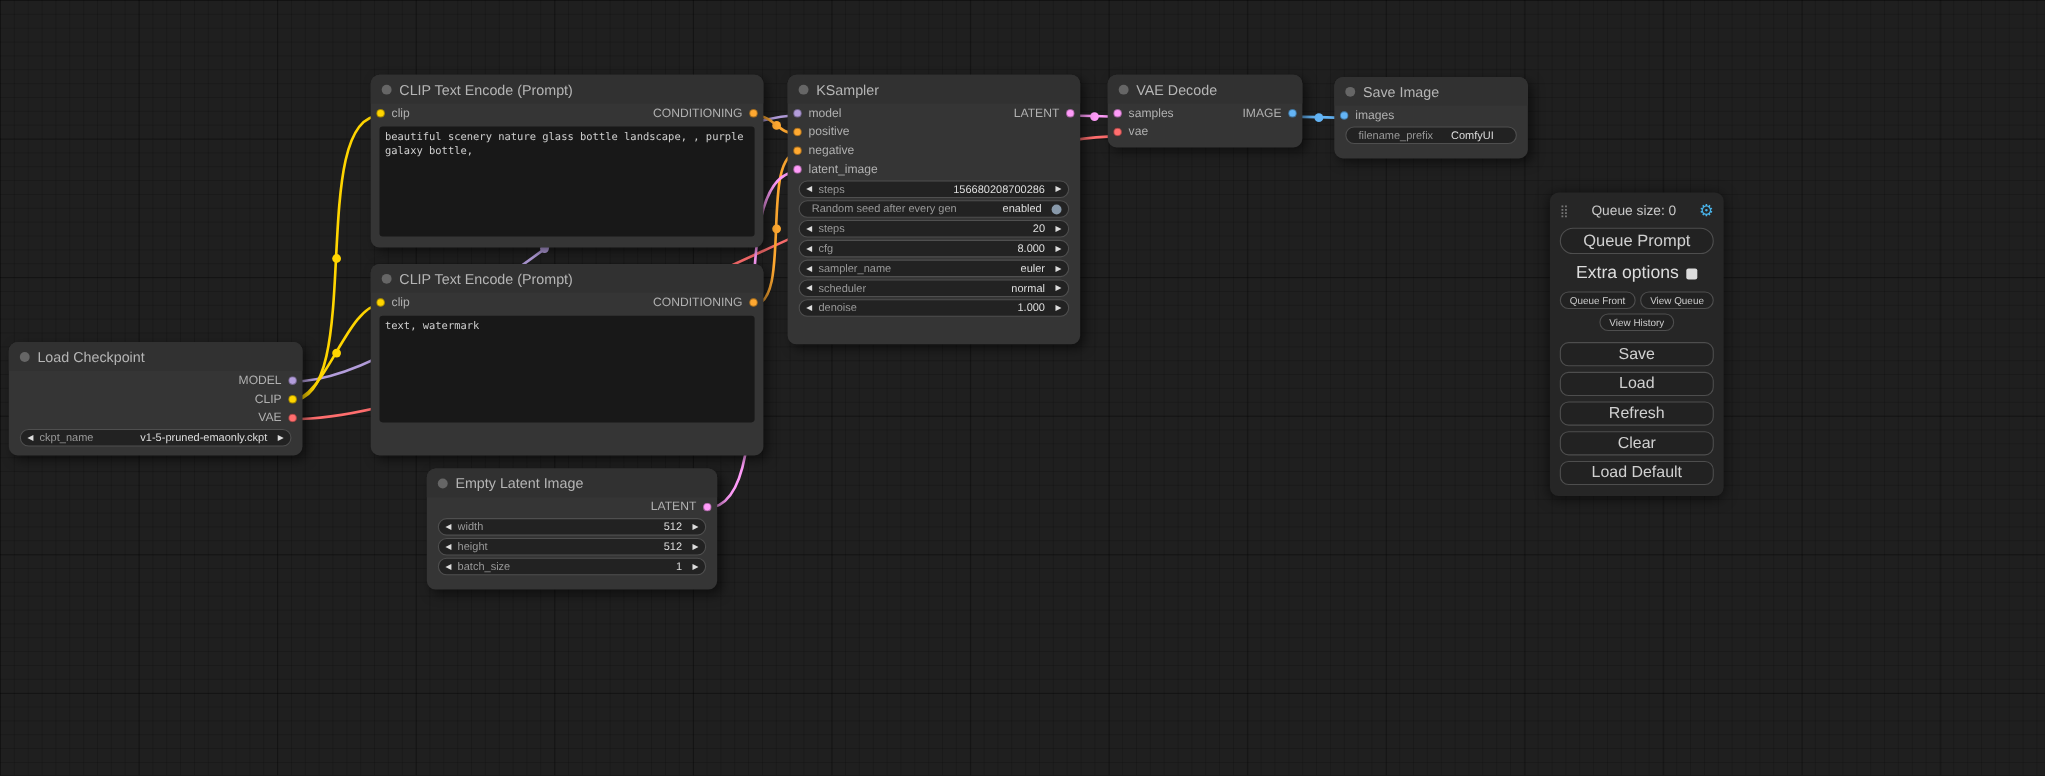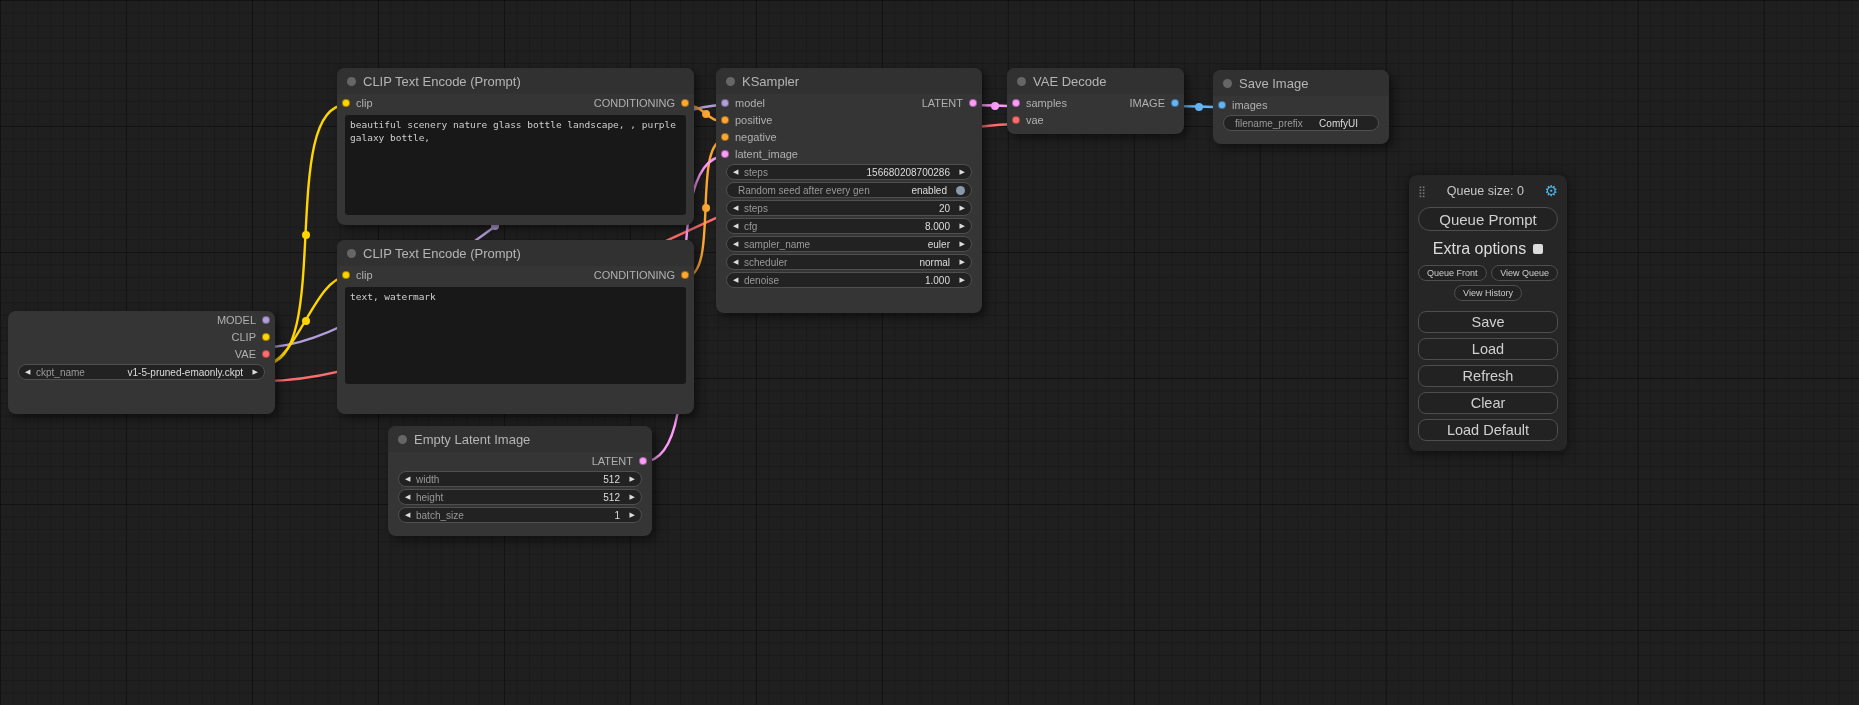--- a/index.html
+++ b/index.html
@@ -84,20 +84,24 @@
     <circle cx="306" cy="321" r="4" fill="#FFD500"></circle>
     <circle cx="641" cy="253" r="4" fill="#FF6E6E"></circle>
     <circle cx="706" cy="114" r="4" fill="#FFA931"></circle>
     <circle cx="706" cy="208" r="4" fill="#FFA931"></circle>
     <circle cx="684" cy="309" r="4" fill="#FF9CF9"></circle>
     <circle cx="995" cy="106" r="4" fill="#FF9CF9"></circle>
     <circle cx="1199" cy="107" r="4" fill="#64B5F6"></circle>
   </svg>
 
   <div class="node" style="left:8px;top:311px;width:267px;height:103px;">
+    <div class="node-title">
+      <span class="collapse-dot"></span>
+      <span class="title-text">Load Checkpoint</span>
+    </div>
     <div class="slot-row right">
       <div class="slot">
         <span>MODEL</span>
         <span class="dot c-model"></span>
       </div>
     </div>
     <div class="slot-row right">
       <div class="slot">
         <span>CLIP</span>
         <span class="dot c-clip"></span>

